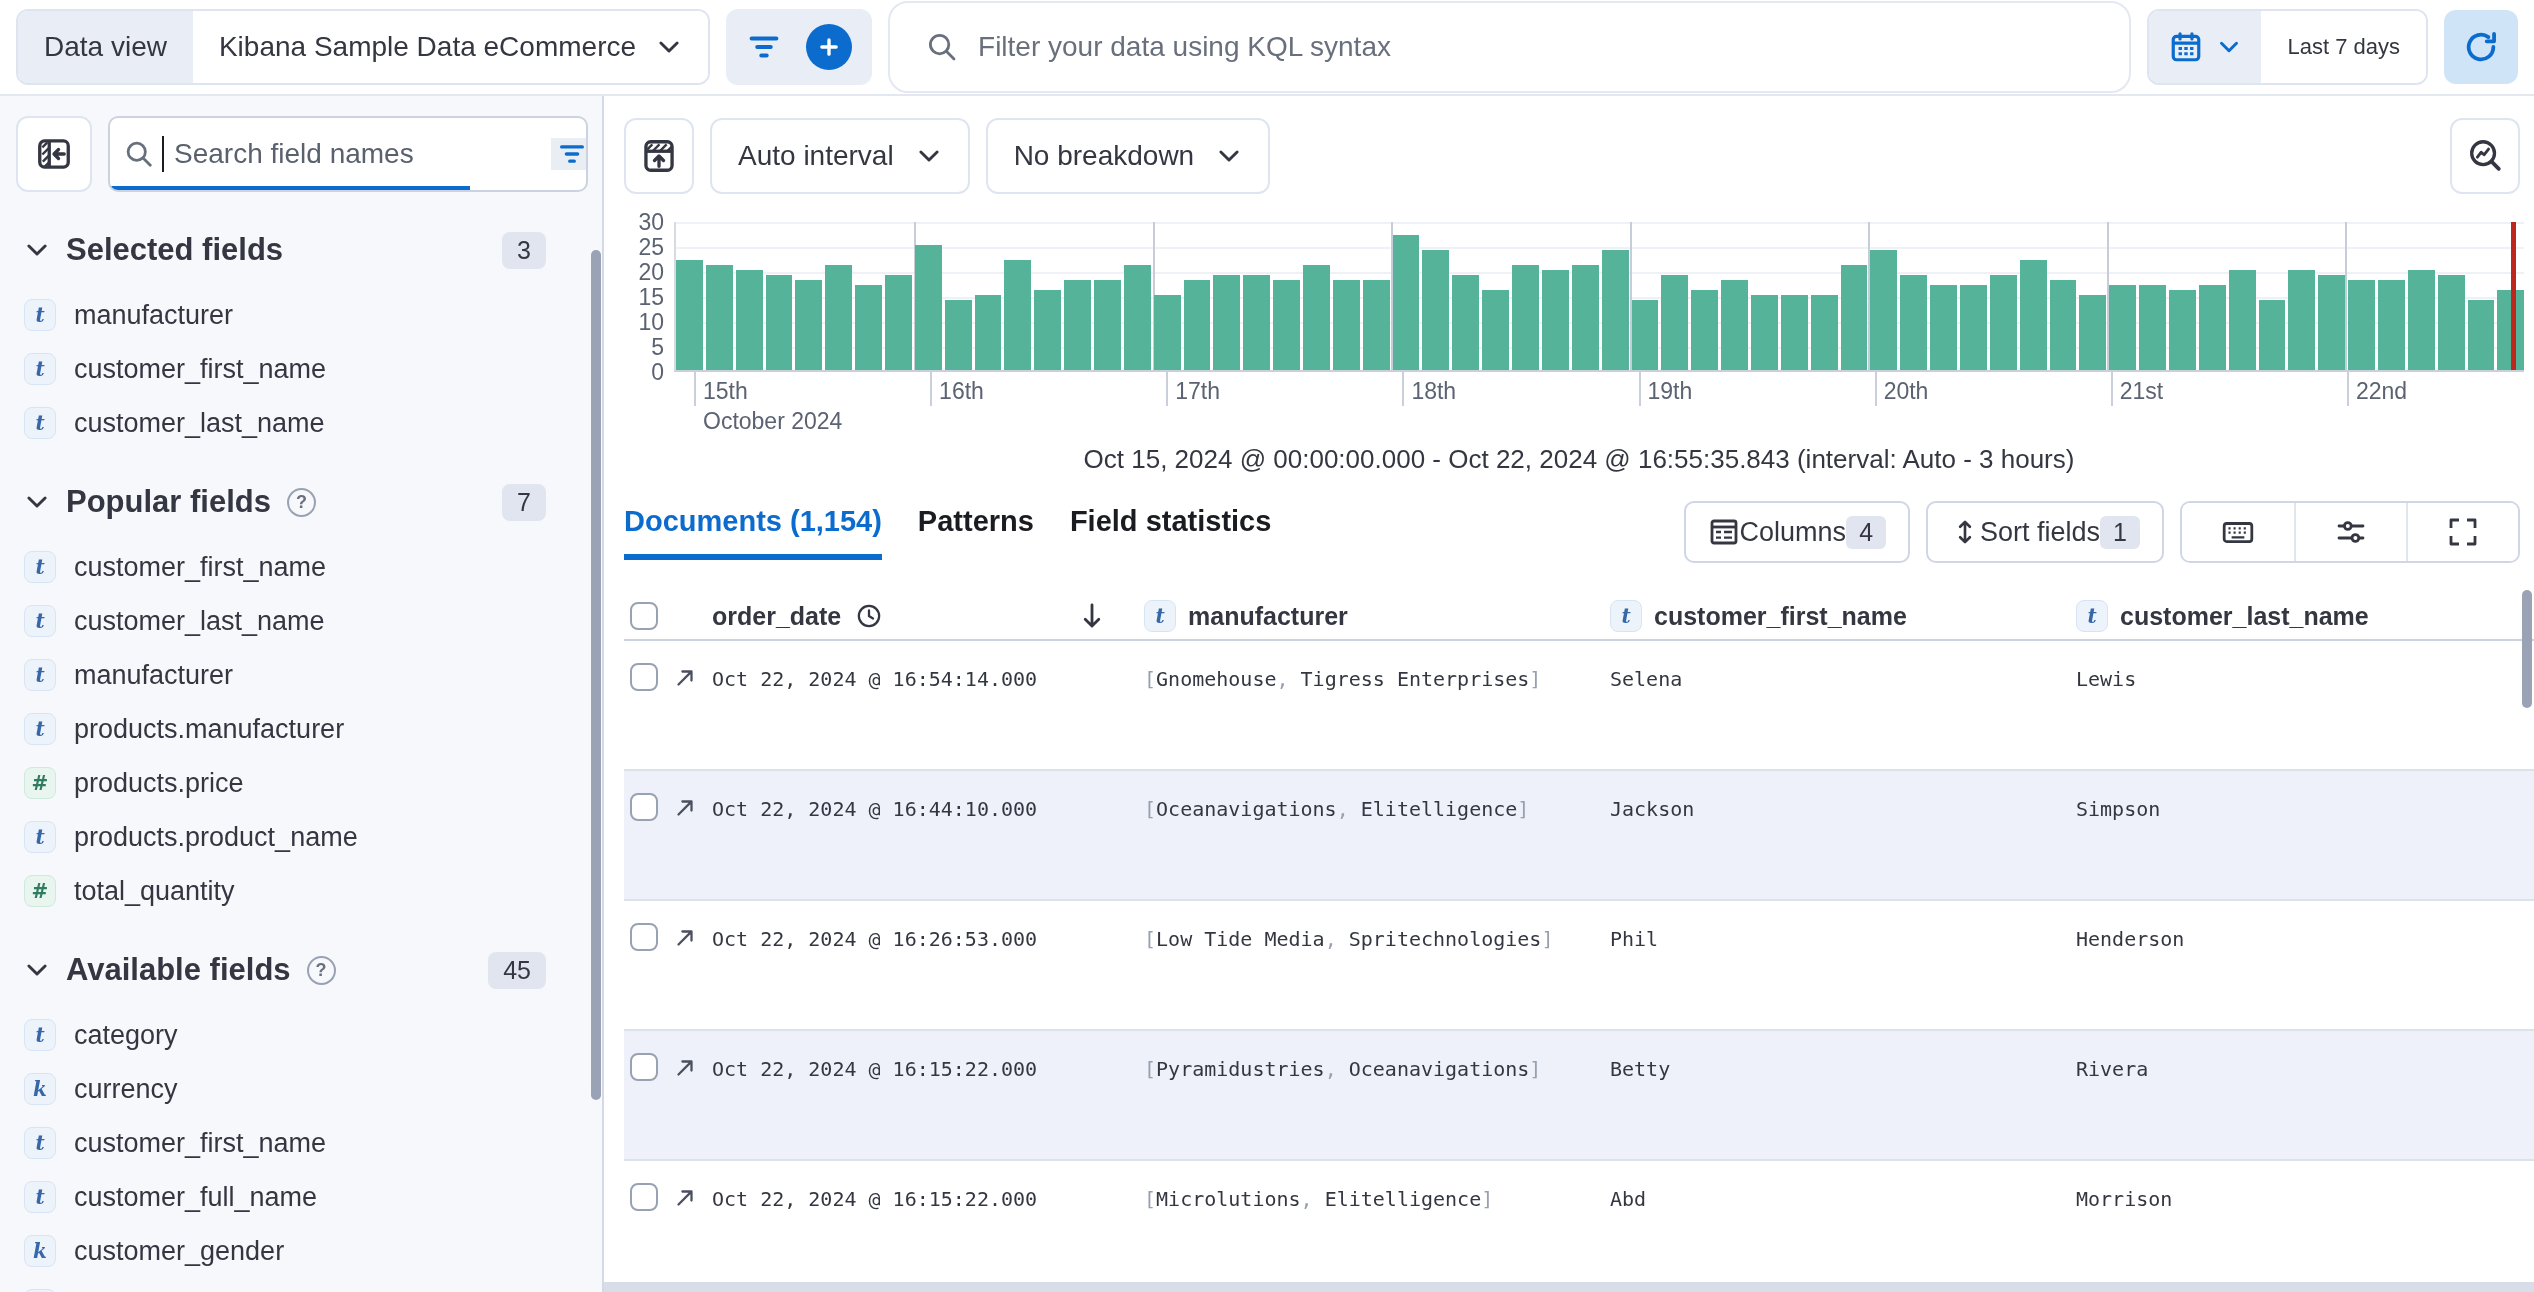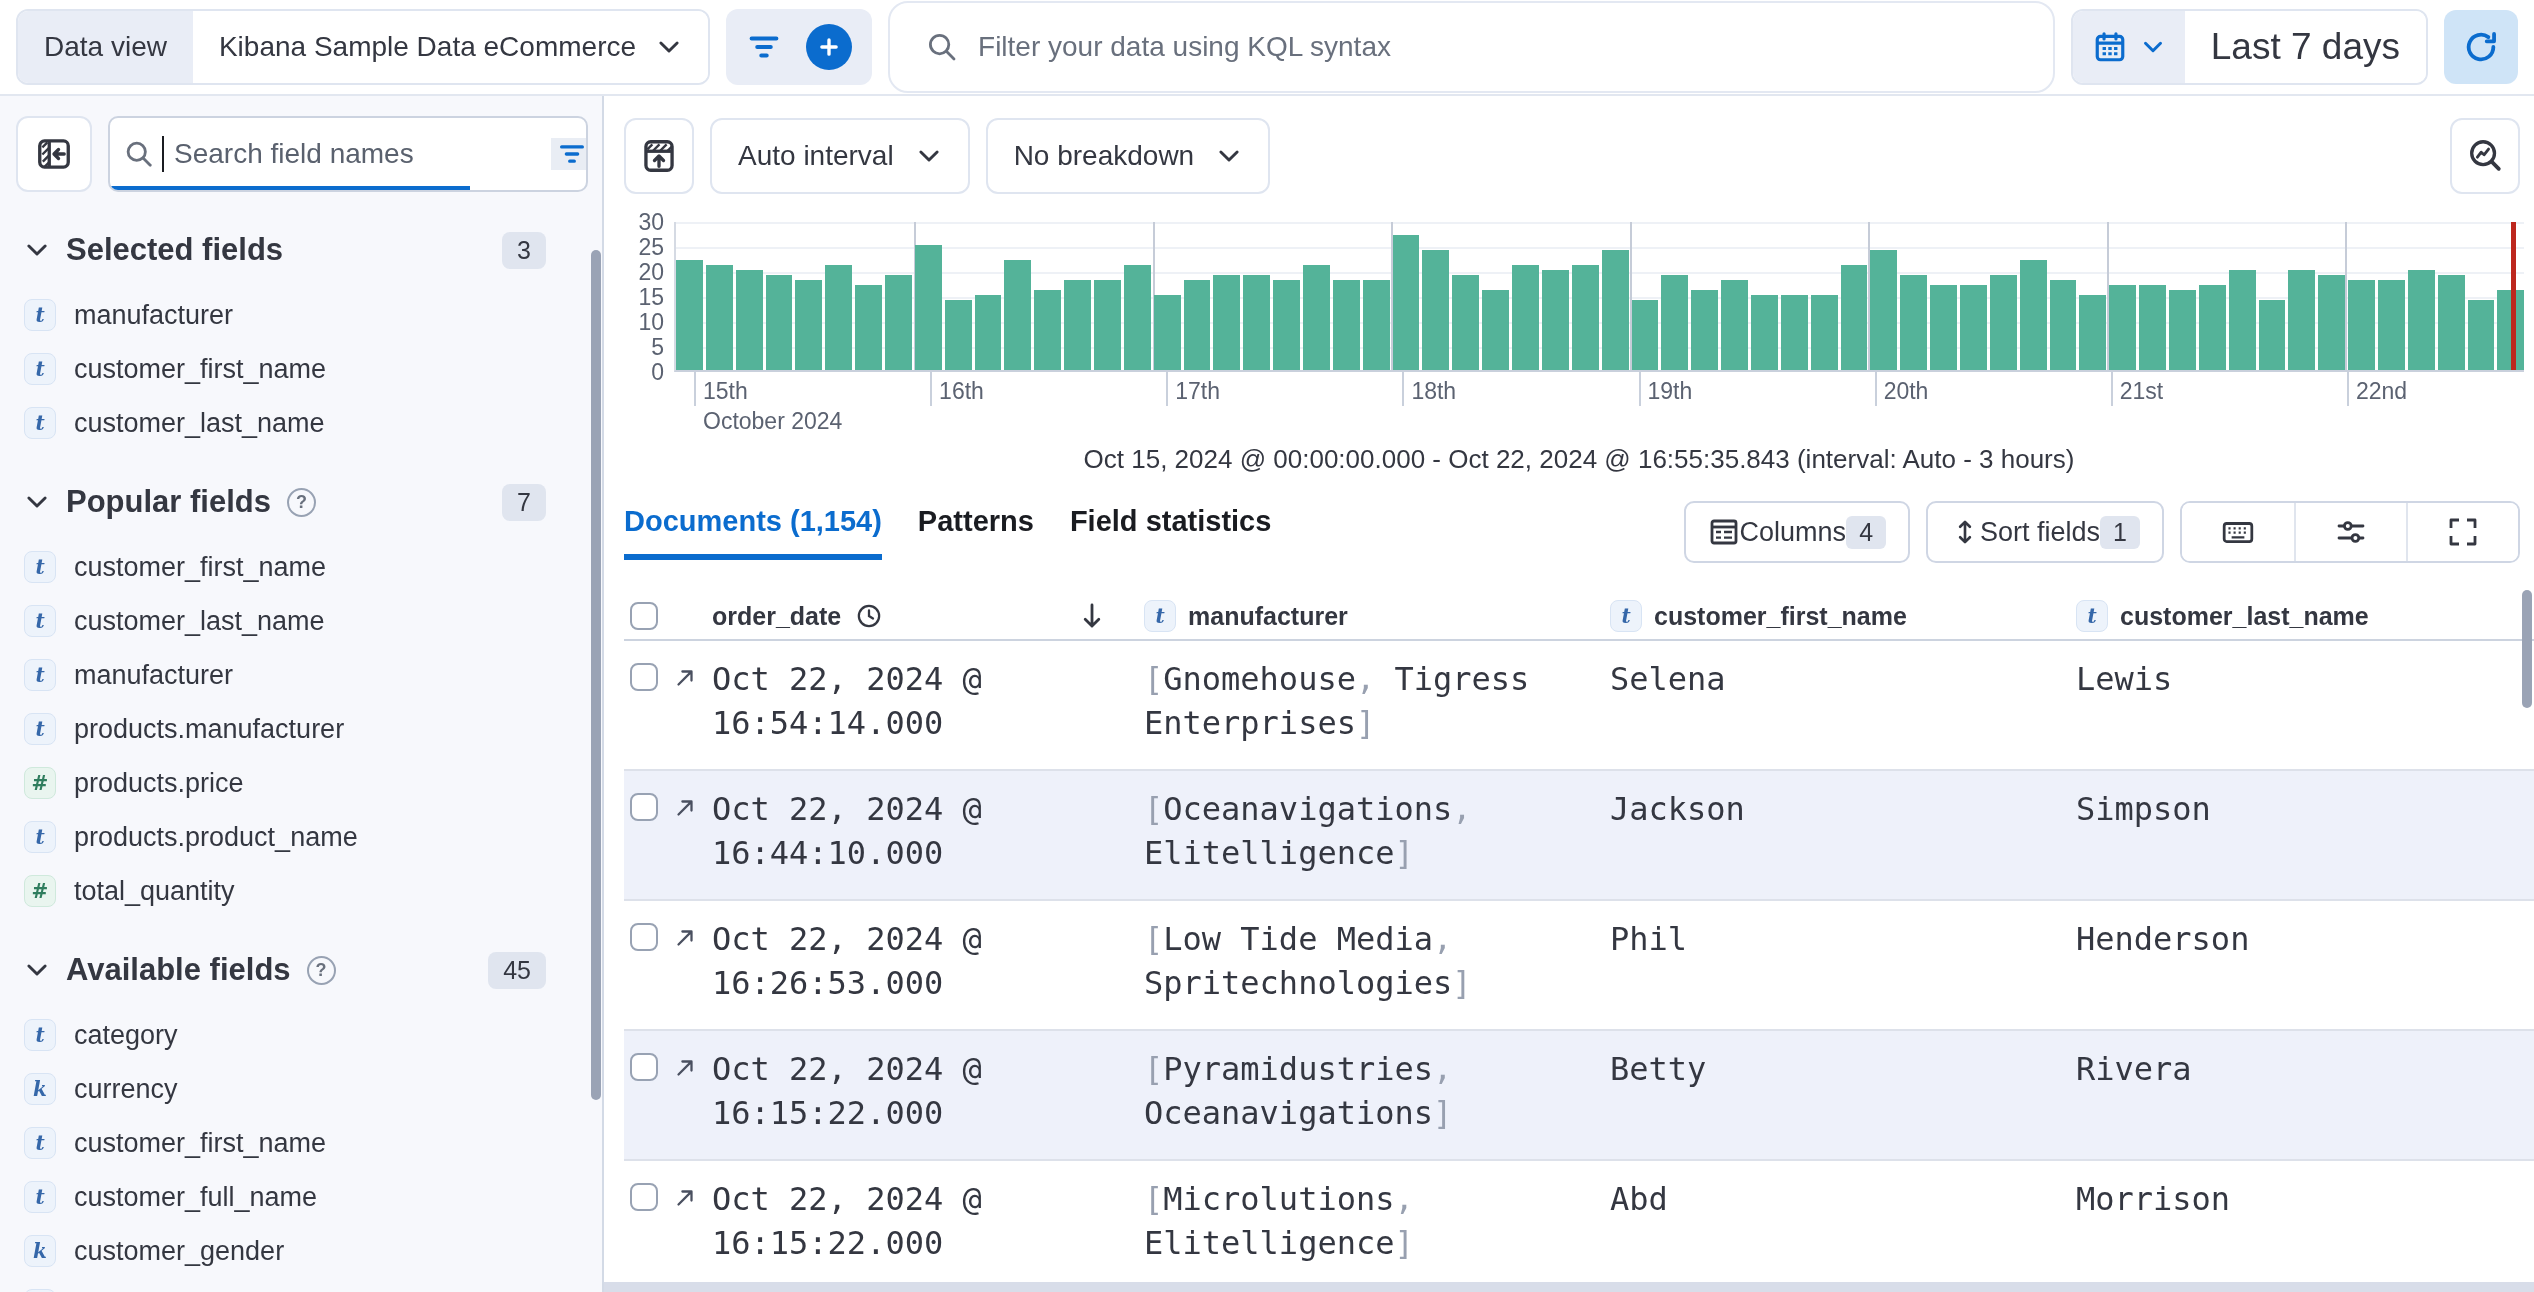--- a/index.html
+++ b/index.html
@@ -20,21 +20,21 @@
   .dv-label { background:#e9edf6; display:flex; align-items:center; padding:0 26px; font-size:28px; }
   .dv-value { display:flex; align-items:center; gap:20px; padding:0 26px; font-size:28px; background:#fff; border:none; font-family:inherit; color:inherit; cursor:pointer; }
   .filter-group { height:76px; background:#e9edf6; border-radius:12px; display:flex; align-items:center; gap:24px; padding:0 20px; }
   .funnel-btn { background:none; border:none; color:#0b6cce; padding:0; cursor:pointer; }
   .plus-btn { width:46px; height:46px; border-radius:50%; background:#0b6cce; border:none; display:flex; align-items:center; justify-content:center; cursor:pointer; }
   .kql { flex:1; height:92px; background:#fff; border:2px solid #e3e8f2; border-radius:20px; display:flex; align-items:center; gap:18px; padding:0 36px; color:#69707d; }
   .kql input { flex:1; border:none; outline:none; font-size:28px; font-family:inherit; color:#343741; background:transparent; }
   .kql input::placeholder { color:#69707d; }
   .datepicker { display:flex; align-items:stretch; height:76px; border:2px solid #dfe5f0; border-radius:12px; overflow:hidden; }
   .dp-icons { background:#e9edf6; display:flex; align-items:center; gap:14px; padding:0 20px; color:#0b6cce; border:none; cursor:pointer; }
-  .dp-label { background:#fff; display:flex; align-items:center; padding:0 26px; font-size:37px; border:none; font-family:inherit; color:#343741; cursor:pointer; }
+  .dp-label { background:#fff; display:flex; align-items:center; padding:0 26px; font-size:22px; border:none; font-family:inherit; color:#343741; cursor:pointer; }
   .refresh-btn { width:74px; height:74px; border-radius:12px; background:#cfe4f7; border:none; color:#0b6cce; display:flex; align-items:center; justify-content:center; cursor:pointer; }
 
   
   .content { display:flex; height:1196px; }
   .sidebar { width:604px; min-width:604px; background:#f7f8fc; border-right:2px solid #d3dae6; padding:20px 0 0 16px; position:relative; overflow:hidden; }
   .main { flex:1; background:#fff; padding:22px 0 0 20px; position:relative; overflow:hidden; }
 
   
   .sidebar-top { display:flex; gap:16px; padding-right:14px; }
   .collapse-btn { width:76px; height:76px; border:2px solid #dfe5f0; border-radius:12px; background:#fff; display:flex; align-items:center; justify-content:center; color:#343741; cursor:pointer; }
@@ -97,21 +97,21 @@
   .grid { margin-top:30px; }
   .grid-header, .grow { display:grid; grid-template-columns:510px 466px 466px 1fr; }
   .grid-header { height:48px; align-items:center; border-bottom:2px solid #ccd3df; font-weight:bold; font-size:25px; }
   .gh-cell { display:flex; align-items:center; gap:12px; padding:0 10px; min-width:0; }
   .gh-cell.first { padding-left:6px; gap:14px; }
   .gh-label.date-label { margin-left:40px; }
   .checkbox { width:28px; height:28px; border:2.5px solid #98a2b3; border-radius:8px; background:#fff; flex:none; cursor:pointer; }
   .sort-arrow { margin-left:auto; margin-right:16px; color:#343741; }
   .grow { height:130px; border-bottom:2px solid #dde1ea; cursor:pointer; }
   .grow.shade { background:#eef1fa; }
-  .gcell { padding:16px 10px 0; font-family:"DejaVu Sans Mono", monospace; font-size:32px; line-height:44px; color:#343741; min-width:0; }
+  .gcell { padding:16px 10px 0; font-family:"DejaVu Sans Mono", monospace; font-size:20px; line-height:44px; color:#343741; min-width:0; }
   .gcell.first { display:flex; gap:14px; padding-left:6px; align-items:flex-start; }
   .gcell.first .checkbox { margin-top:6px; }
   .gcell.first .expand { margin-top:8px; color:#4a5060; flex:none; cursor:pointer; }
   .punct { color:#98a0b0; }
   .hscrollbar { position:absolute; left:0; right:0; bottom:0; height:10px; background:#d8dde9; }
   .grid-vscroll { position:absolute; right:2px; top:494px; width:10px; height:118px; background:#9aa3b5; border-radius:6px; }
 </style>
 </head>
 <body>
 

